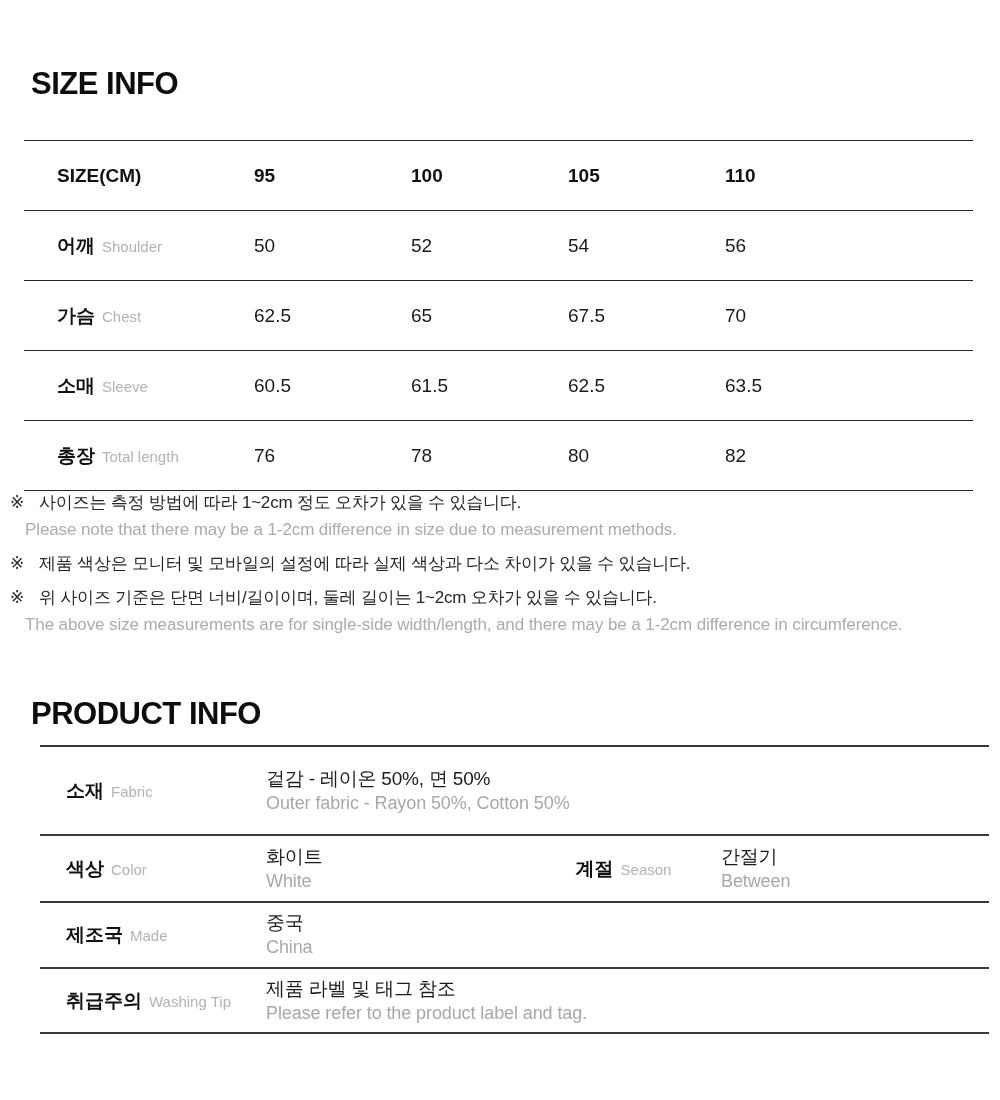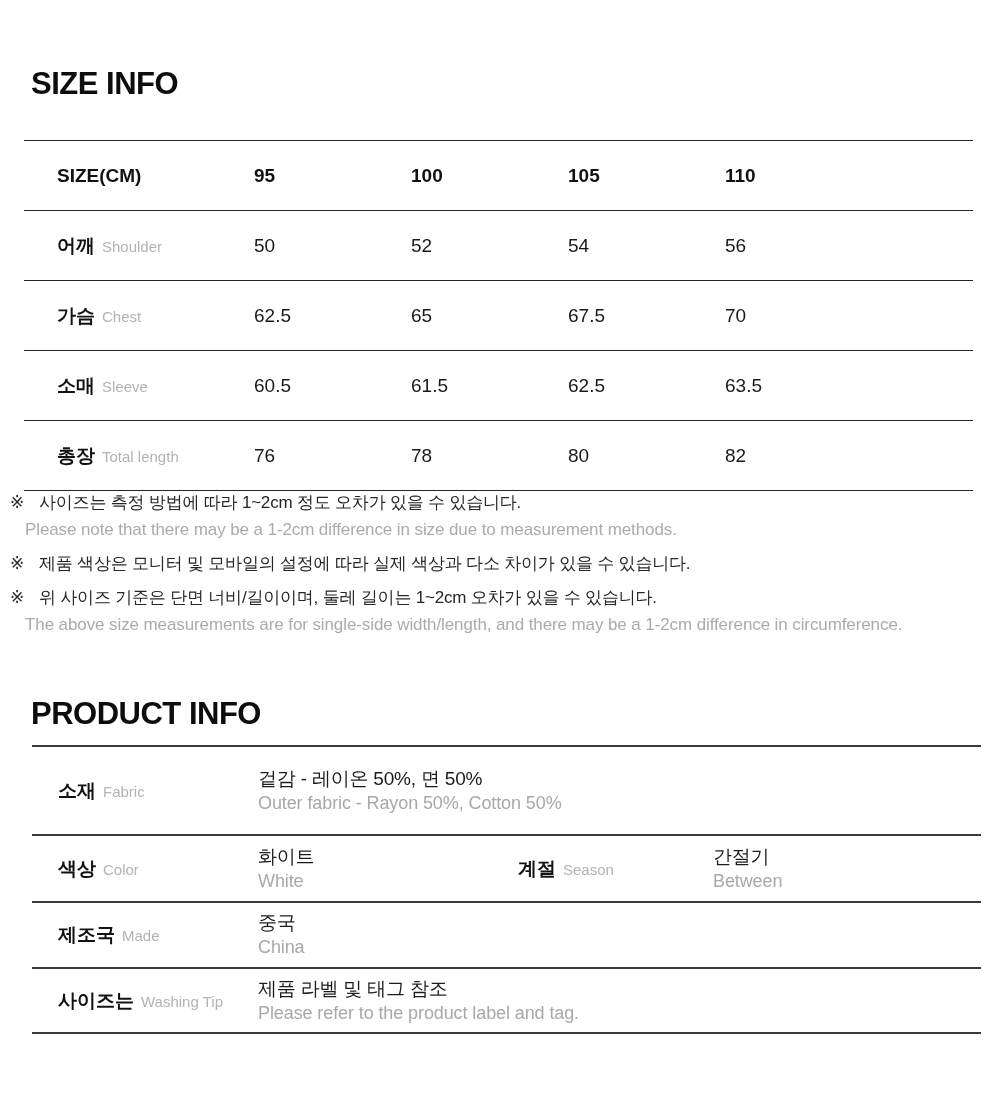--- a/index.html
+++ b/index.html
@@ -39,30 +39,30 @@
     display:flex; font-size:17px; color:#262626; line-height:27px;
     letter-spacing:-0.2px; white-space:nowrap;
   }
   .note-marker { display:inline-block; width:29px; color:#2e2e2e; }
   .note-en {
     margin-left:15px; font-size:17px; color:#ababab; line-height:27px;
     letter-spacing:-0.1px; white-space:nowrap;
   }
 
   
-  .product-table-wrap { position:absolute; left:32px; top:745px; width:949px; }
+  .product-table-wrap { position:absolute; left:40px; top:745px; width:949px; }
   .product-table { border-top:2px solid #3a3a3a; }
   .product-table tr { border-bottom:2px solid #3a3a3a; }
   .product-table td { vertical-align:middle; }
   .product-table .row-fabric  { height:89px; }
   .product-table .row-color   { height:67px; }
   .product-table .row-made    { height:66px; }
   .product-table .row-washing { height:65px; }
   .p-label { padding-left:26px; white-space:nowrap; }
-  .p-label2 { padding-left:0; white-space:nowrap; }
+  .p-label2 { padding-left:0; white-space:nowrap;text-align:center; }
   .value-kr { font-size:19px; color:#1c1c1c; line-height:24px; letter-spacing:-0.2px; }
   .value-en { font-size:18px; color:#a8a8a8; line-height:24px; letter-spacing:-0.1px; }
 </style>
 </head>
 <body>
 
 <div class="page">
 
   <h1 class="section-title" id="size-title">SIZE INFO</h1>
 
@@ -201,21 +201,21 @@
             <span class="label-kr">제조국</span><span class="label-en">Made</span>
           </td>
           <td colspan="3">
             <div class="value-kr">중국</div>
             <div class="value-en">China</div>
           </td>
         </tr>
 
         <tr class="row-washing">
           <td class="p-label">
-            <span class="label-kr">사이즈는</span><span class="label-en">Washing Tip</span>
+            <span class="label-kr">취급주의</span><span class="label-en">Washing Tip</span>
           </td>
           <td colspan="3">
             <div class="value-kr">제품 라벨 및 태그 참조</div>
             <div class="value-en">Please refer to the product label and tag.</div>
           </td>
         </tr>
       </tbody>
     </table>
   </div>
 

